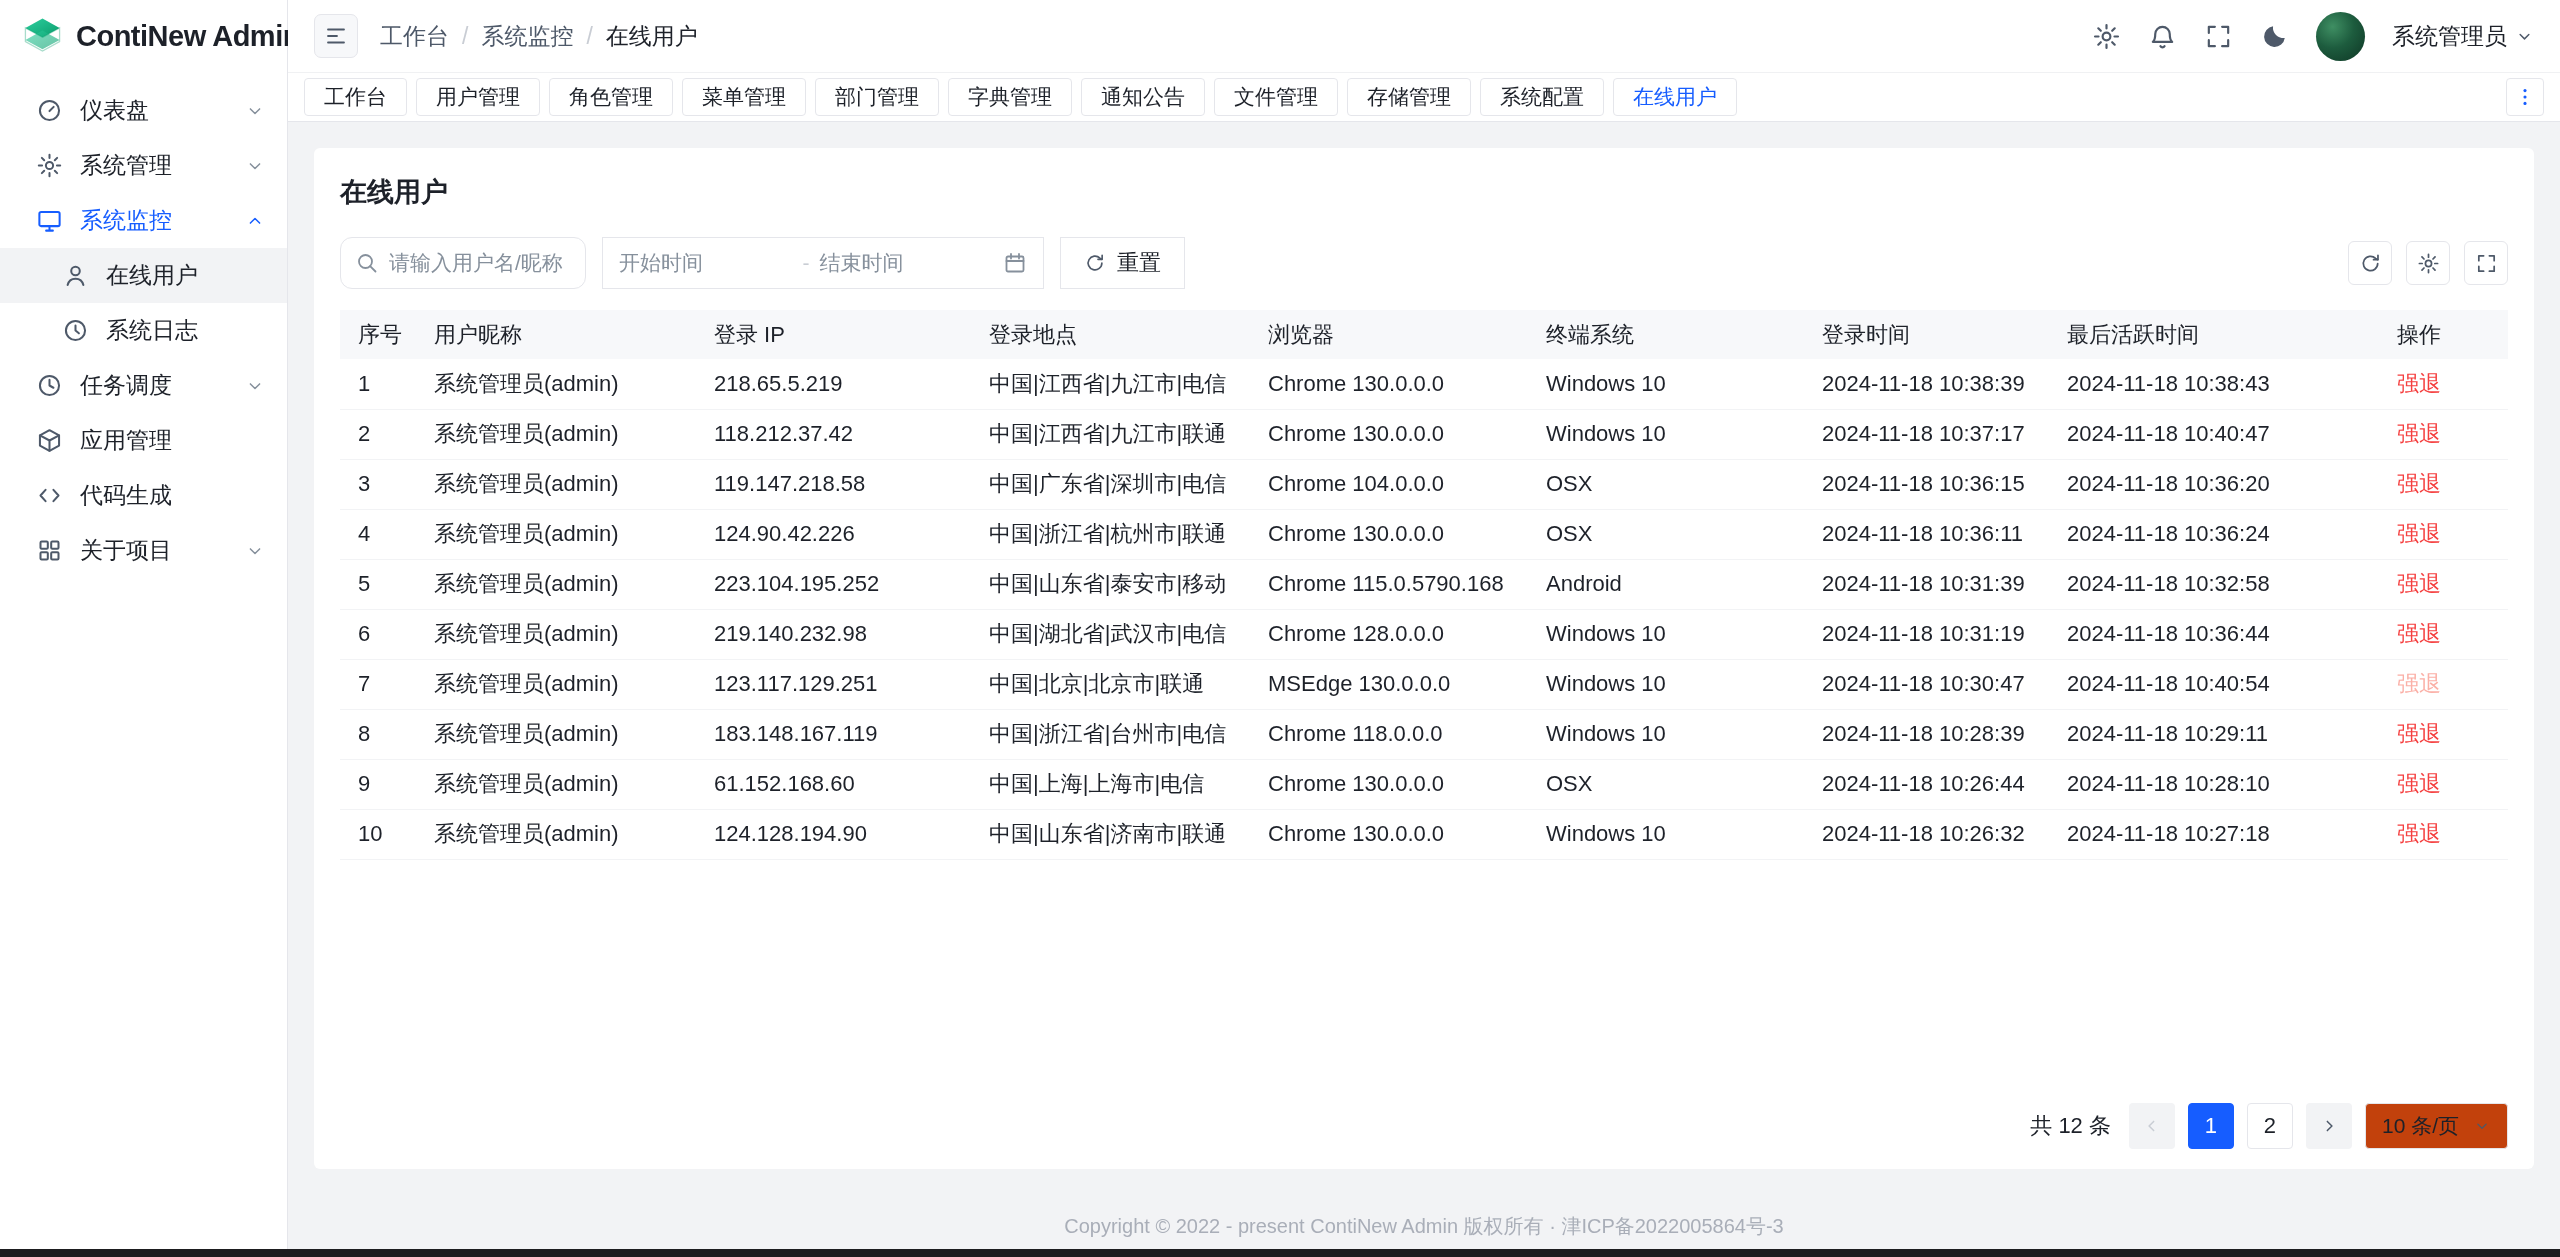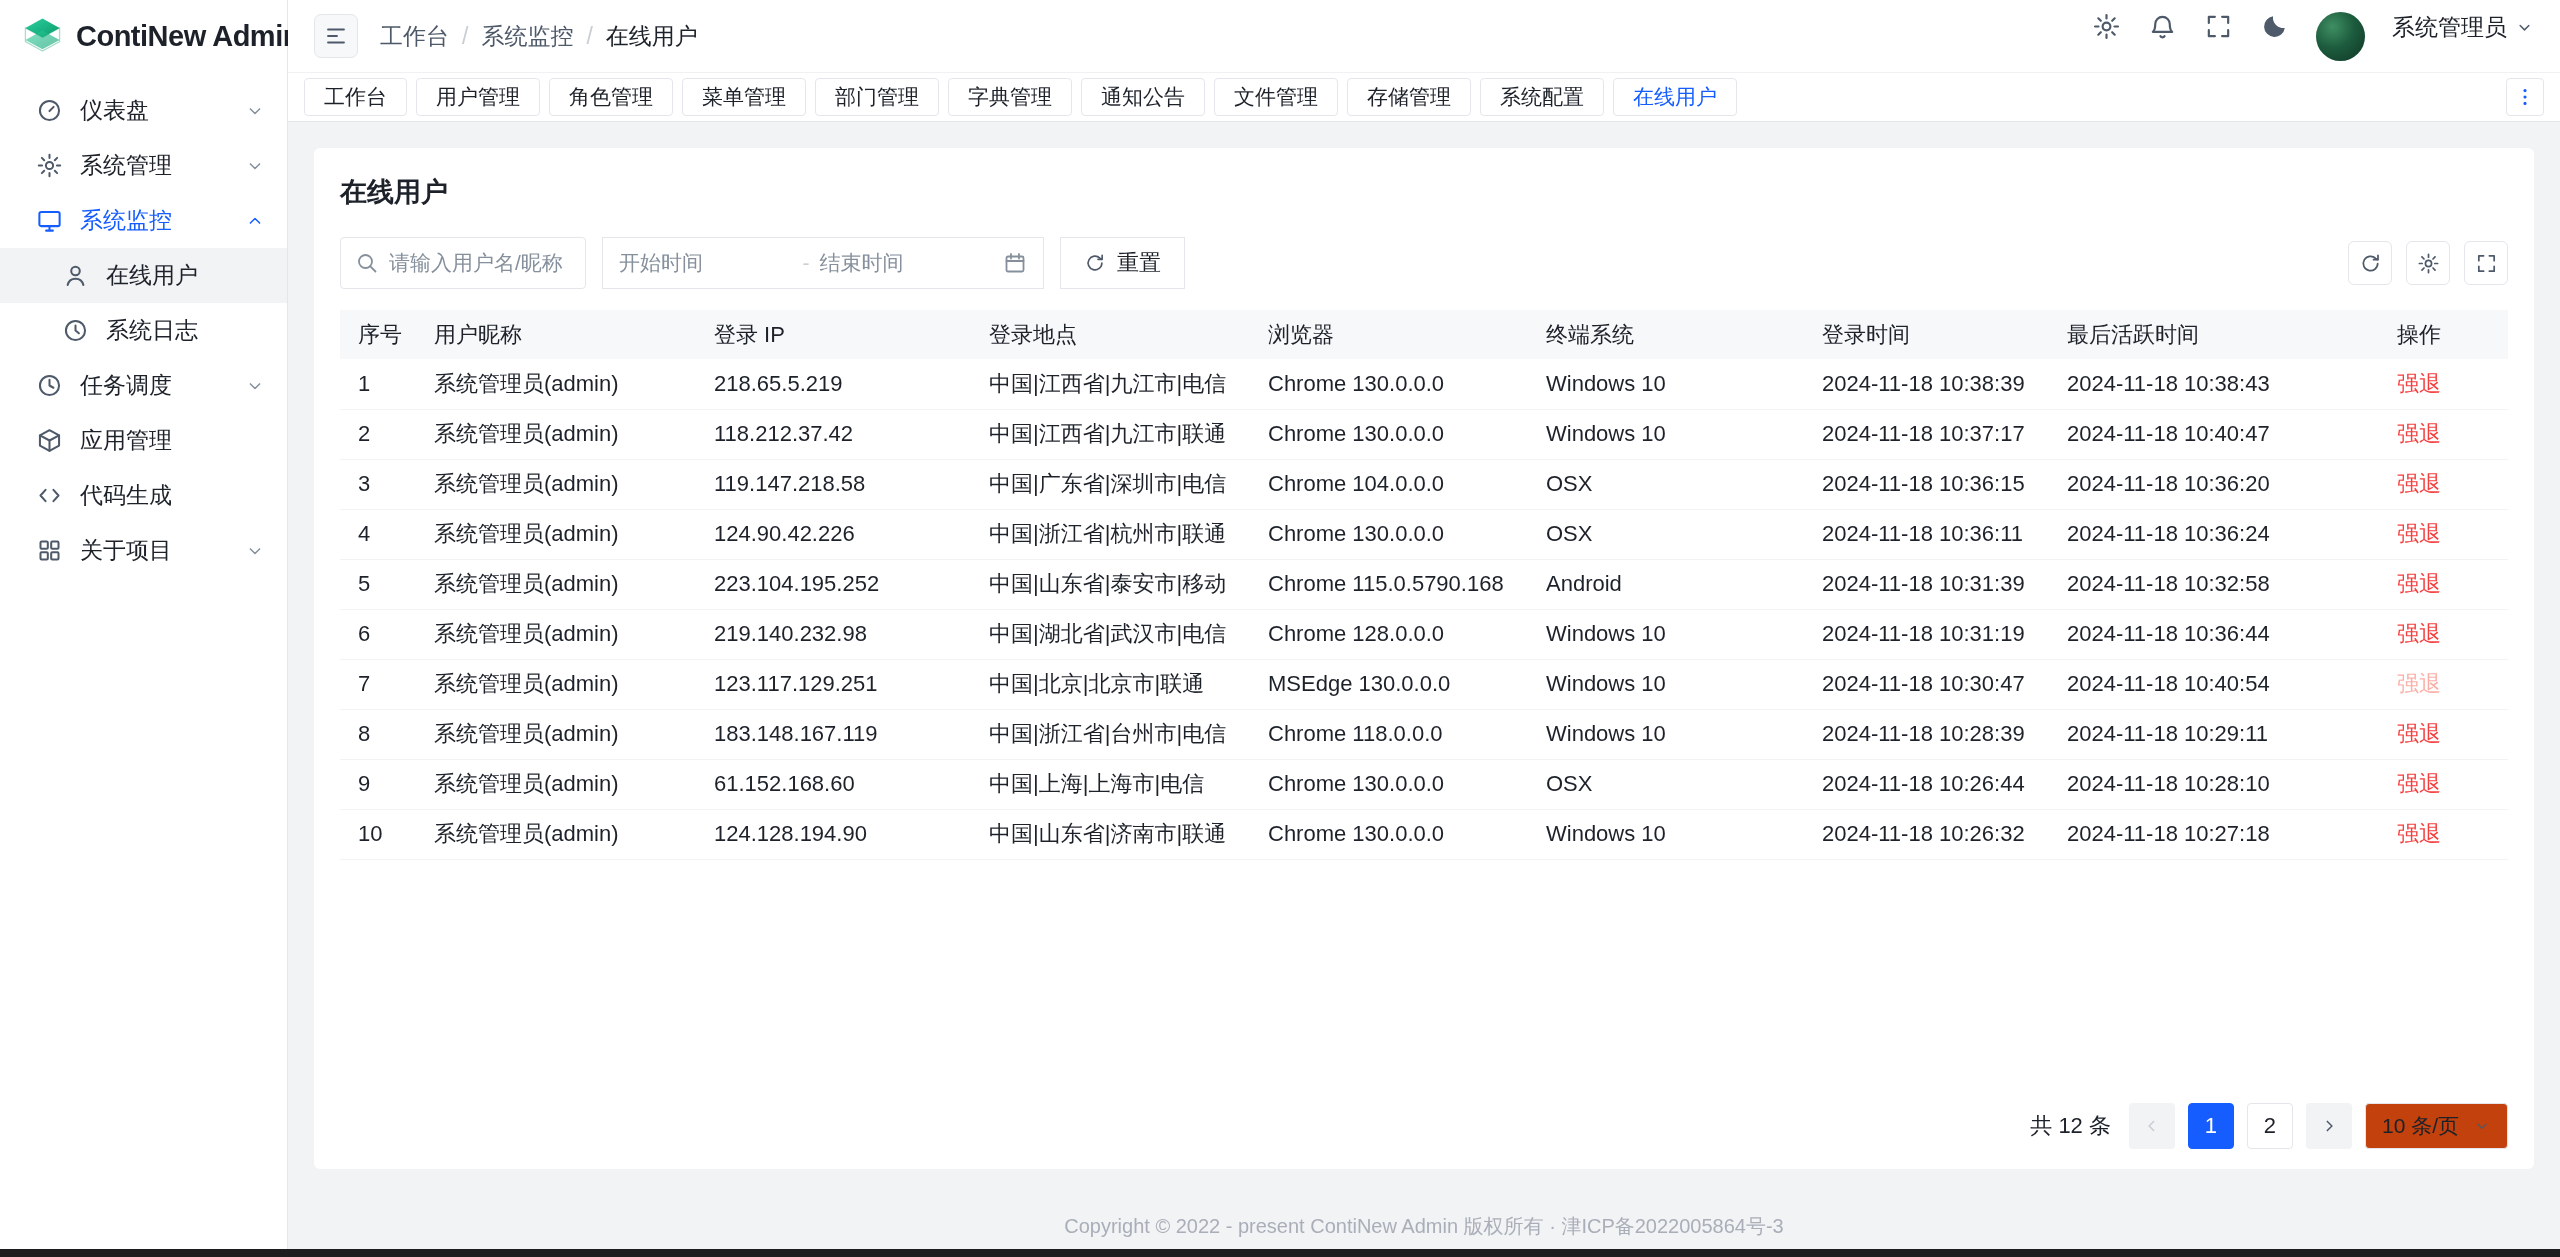--- a/index.html
+++ b/index.html
@@ -37,42 +37,42 @@
   
   .main{flex:1;display:flex;flex-direction:column;min-width:0;background:var(--fill)}
 
   .topbar{height:73px;background:#fff;border-bottom:1px solid #f0f1f3;display:flex;align-items:center;gap:22px;padding:0 26px;flex:none}
   .collapse-btn{width:44px;height:44px;border:1px solid var(--border);border-radius:7px;background:#f7f8fa;display:flex;align-items:center;justify-content:center;color:var(--text2);cursor:pointer}
   .collapse-btn .icn-wrap{width:24px;height:24px;display:inline-flex}
   .breadcrumb{display:flex;align-items:center;gap:13px;font-size:23px}
   .crumb{color:var(--text2);cursor:pointer}
   .crumb.last{color:var(--text);cursor:default}
   .crumb-sep{color:#c9cdd4}
-  .topbar-right{margin-left:auto;display:flex;align-items:flex-start;gap:27px}
+  .topbar-right{margin-left:auto;display:flex;align-items:center;gap:27px}
   .top-icon{width:29px;height:29px;display:inline-flex;color:var(--text2);cursor:pointer}
   .avatar{width:49px;height:49px;border-radius:50%;flex:none;cursor:pointer;
     background:radial-gradient(circle at 34% 30%,#3f8f63 0%,#1d5c3e 45%,#0e3524 100%)}
   .user-wrap{display:flex;align-items:center;gap:8px;cursor:pointer}
   .user-name{font-size:23px;color:var(--text)}
   .user-wrap .icn-wrap{width:19px;height:19px;display:inline-flex;color:var(--text2)}
 
   .tabbar{height:49px;background:#fff;border-bottom:1px solid var(--border);display:flex;align-items:center;gap:10px;padding:0 16px;flex:none}
   .tabs{display:flex;align-items:center;gap:9px;flex:1;min-width:0;overflow:hidden}
   .tab{height:38px;padding:0 19px;border:1px solid var(--border);border-radius:4px;background:#fff;display:flex;align-items:center;font-size:21px;color:var(--text);cursor:pointer;white-space:nowrap}
   .tab.active{color:var(--primary)}
   .tab-more{width:38px;height:38px;border:1px solid var(--border);border-radius:4px;background:#fff;color:var(--primary);display:flex;align-items:center;justify-content:center;cursor:pointer;flex:none}
   .tab-more .icn-wrap{width:22px;height:22px;display:inline-flex}
 
   
   .content{flex:1;min-height:0;padding:26px}
   .card{height:100%;background:#fff;border-radius:6px;padding:24px 26px 20px;display:flex;flex-direction:column}
   .page-title{font-size:27px;font-weight:700;margin:2px 0 27px}
 
   .toolbar{display:flex;align-items:center;gap:16px;margin-bottom:21px}
-  .search-box{width:246px;height:52px;border:1px solid var(--border);border-radius:4px;background:#fff;display:flex;align-items:center;gap:10px;padding:0 14px}
+  .search-box{width:246px;height:52px;border:1px solid var(--border);border-radius:12px;background:#fff;display:flex;align-items:center;gap:10px;padding:0 14px}
   .search-box .icn-wrap{width:24px;height:24px;display:inline-flex;color:var(--text3);flex:none}
   .search-input{flex:1;min-width:0;border:none;outline:none;background:transparent;font-size:21px;color:var(--text);font-family:inherit}
   .search-input::placeholder{color:var(--text3)}
   .date-range{width:442px;height:52px;border:1px solid var(--border);border-radius:0;background:#fff;display:flex;align-items:center;gap:10px;padding:0 16px;font-size:21px;color:var(--text3);cursor:pointer}
   .date-range .ph{flex:1;white-space:nowrap}
   .date-range .sep{color:#c9cdd4}
   .date-range .icn-wrap{width:24px;height:24px;display:inline-flex;color:var(--text3);flex:none}
   .reset-btn{height:52px;padding:0 23px;border:1px solid var(--border);border-radius:0;background:#fff;display:flex;align-items:center;gap:11px;font-size:22px;color:var(--text);cursor:pointer;font-family:inherit}
   .reset-btn .icn-wrap{width:22px;height:22px;display:inline-flex;color:var(--text2)}
   .toolbar-right{margin-left:auto;display:flex;gap:14px}

